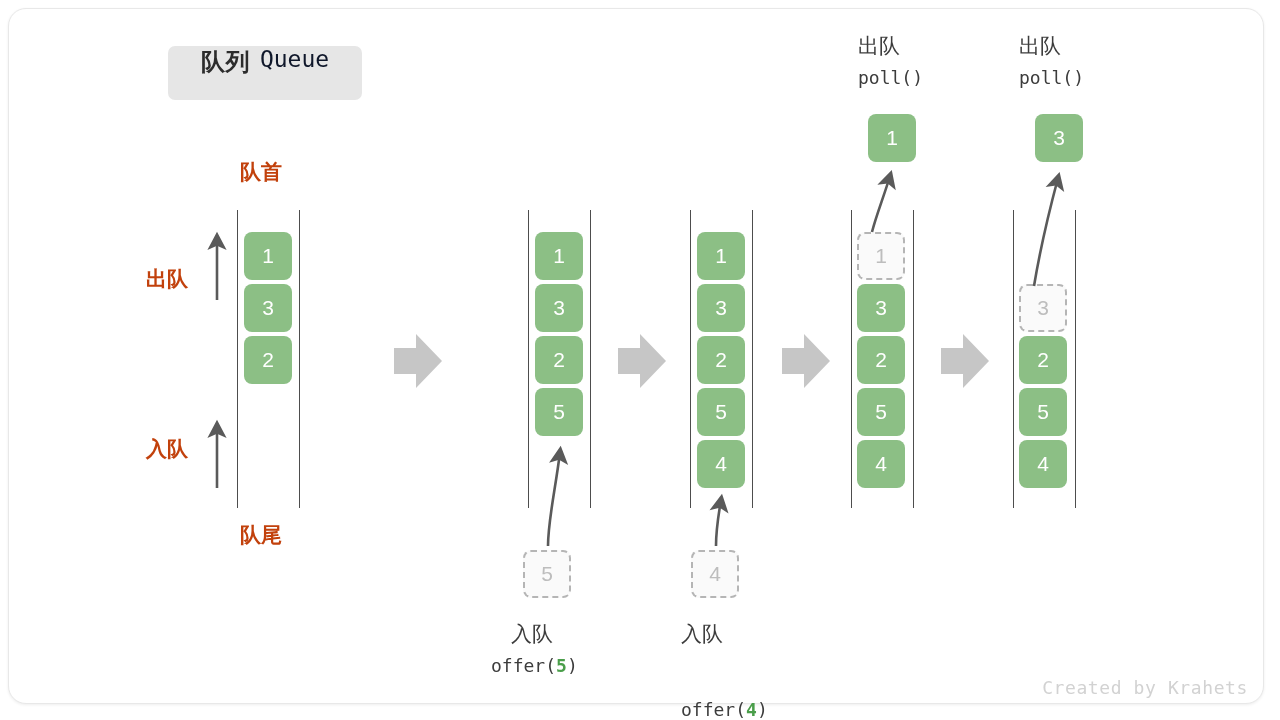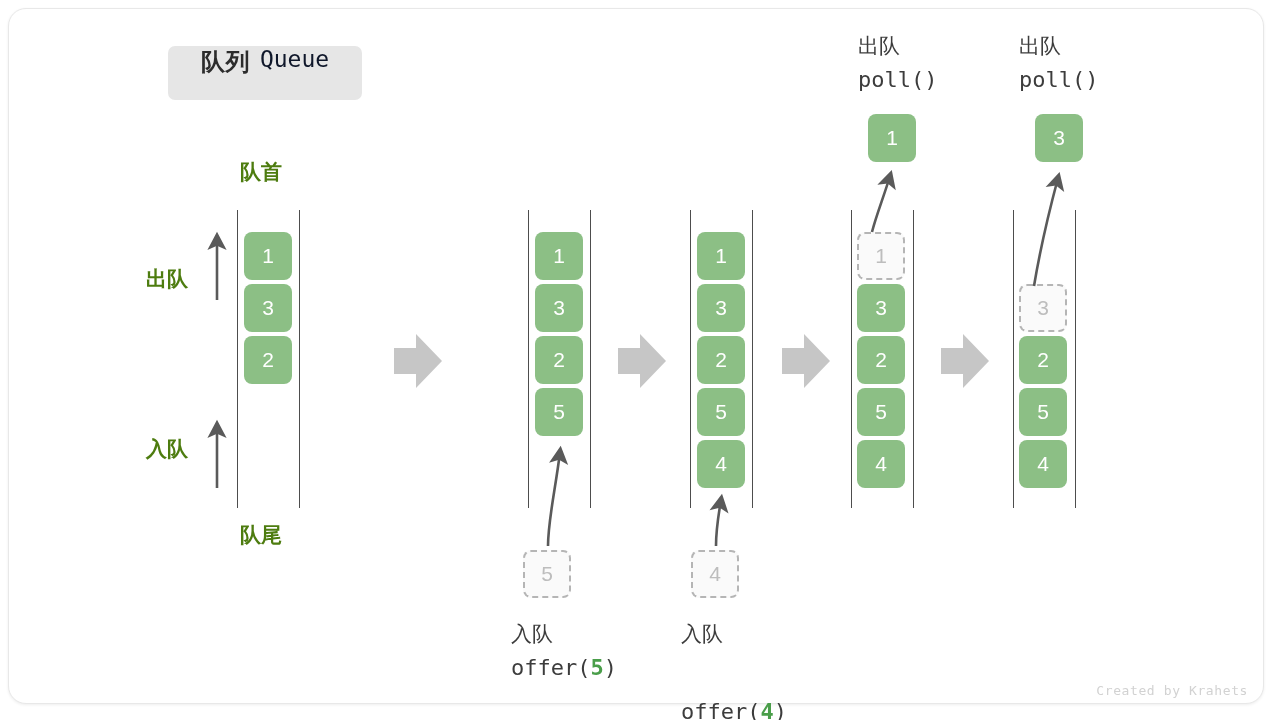--- a/index.html
+++ b/index.html
@@ -36,28 +36,28 @@
     font-size:24px;font-weight:bold;color:#2c2c2c;
     letter-spacing:0.5px;
   }
   .title-en{
     font-family:"DejaVu Sans Mono","Liberation Mono",monospace;
     font-size:23px;color:#0f172a;margin-left:10px;
   }
   
   .abs{position:absolute;white-space:nowrap;}
   .lbl-cn{
-    font-size:21px;font-weight:bold;color:#4d7c0f;
+    font-size:21px;font-weight:bold;color:#c2410c;
   }
   .lbl-op-cn{
     font-size:21px;color:#3c3c3c;font-weight:normal;
   }
   .mono{
     font-family:"DejaVu Sans Mono","Liberation Mono",monospace;
-    font-size:22px;color:#3c3c3c;
+    font-size:18px;color:#3c3c3c;
   }
   .mono .arg{color:#4a9e4a;font-weight:bold;}
   
   .rail{
     position:absolute;
     width:1px;
     background:#4d4d4d;
   }
   
   .box{
@@ -81,21 +81,21 @@
   #overlay{
     position:absolute;left:0;top:0;
     width:1280px;height:720px;
     pointer-events:none;
   }
   
   .watermark{
     position:absolute;
     right:32px;bottom:22px;
     font-family:"DejaVu Sans Mono","Liberation Mono",monospace;
-    font-size:13px;
+    font-size:18px;
     color:#d2d2d2;
     letter-spacing:0.6px;
   }
 </style>
 </head>
 <body>
 
 <div id="canvas">
 
   <div class="card"></div>
@@ -122,21 +122,21 @@
   <div class="rail" style="left:590px;top:210px;height:298px;"></div>
 
   <div class="box filled" style="left:535px;top:232px;">1</div>
   <div class="box filled" style="left:535px;top:284px;">3</div>
   <div class="box filled" style="left:535px;top:336px;">2</div>
   <div class="box filled" style="left:535px;top:388px;">5</div>
 
   <div class="box ghost" style="left:523px;top:550px;">5</div>
 
   <div class="abs lbl-op-cn" style="left:511px;top:620px;">入队</div>
-  <div class="abs mono" style="left:511px;top:655px;"><span>offer(</span><span class="arg">5</span><span>)</span></div>
+  <div class="abs mono" style="left:491px;top:655px;"><span>offer(</span><span class="arg">5</span><span>)</span></div>
 
   <div class="rail" style="left:690px;top:210px;height:298px;"></div>
   <div class="rail" style="left:752px;top:210px;height:298px;"></div>
 
   <div class="box filled" style="left:697px;top:232px;">1</div>
   <div class="box filled" style="left:697px;top:284px;">3</div>
   <div class="box filled" style="left:697px;top:336px;">2</div>
   <div class="box filled" style="left:697px;top:388px;">5</div>
   <div class="box filled" style="left:697px;top:440px;">4</div>
 

